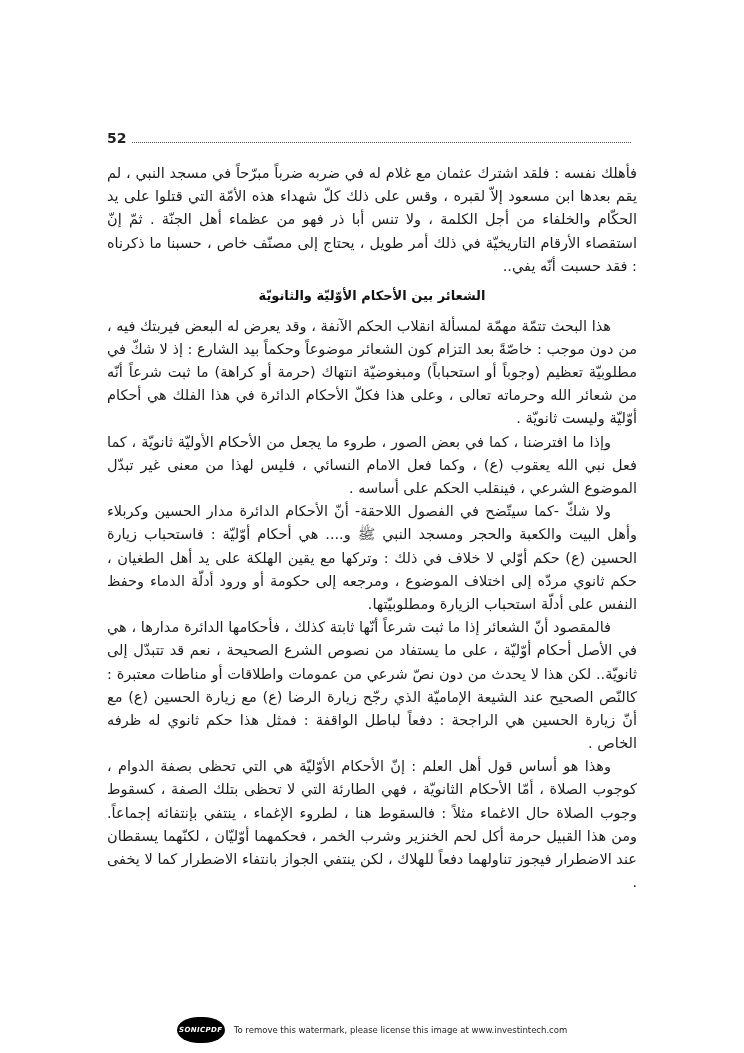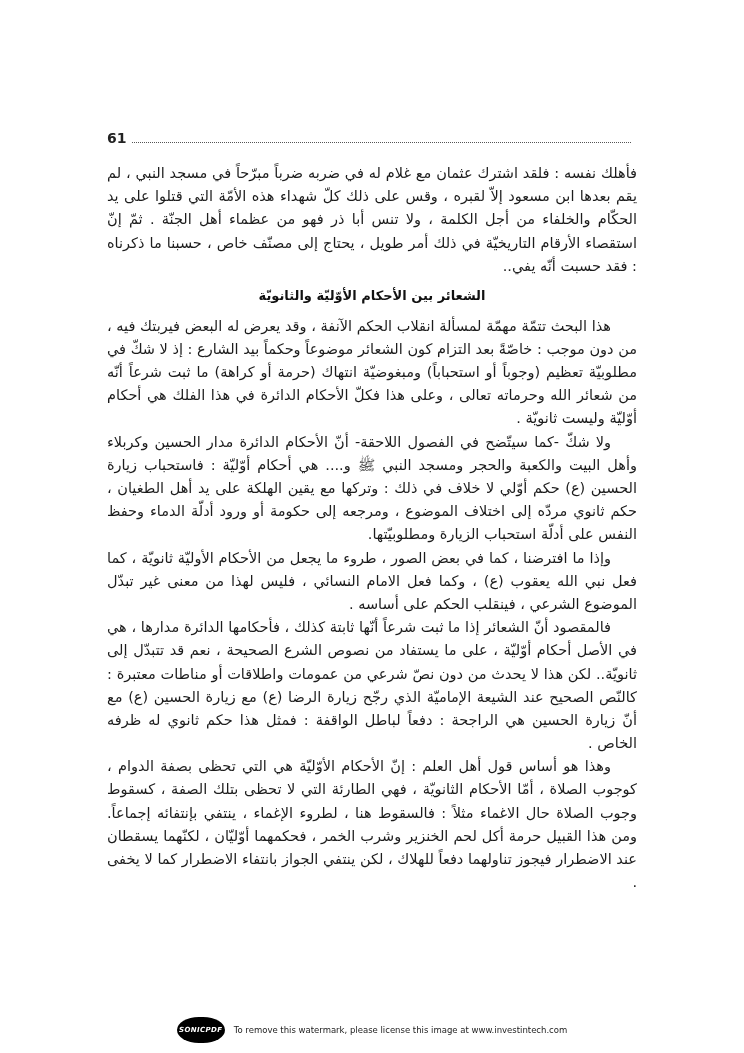--- a/index.html
+++ b/index.html
@@ -96,31 +96,31 @@
 </style>
 </head>
 <body>
 
 <div class="page">
 
   <div class="content">
 
     <div class="header-row">
       <span class="leader"></span>
-      <span class="page-num">61</span>
+      <span class="page-num">52</span>
     </div>
 
     <div class="body-text">
       <p class="no-indent">فأهلك نفسه : فلقد اشترك عثمان مع غلام له في ضربه ضرباً مبرّحاً في مسجد النبي ، لم يقم بعدها ابن مسعود إلاّ لقبره ، وقس على ذلك كلّ شهداء هذه الأمّة التي قتلوا على يد الحكّام والخلفاء من أجل الكلمة ، ولا تنس أبا ذر فهو من عظماء أهل الجنّة . ثمّ إنّ استقصاء الأرقام التاريخيّة في ذلك أمر طويل ، يحتاج إلى مصنّف خاص ، حسبنا ما ذكرناه : فقد حسبت أنّه يفي..</p>
 
       <div class="section-heading">الشعائر بين الأحكام الأوّليّة والثانويّة</div>
 
       <p>هذا البحث تتمّة مهمّة لمسألة انقلاب الحكم الآنفة ، وقد يعرض له البعض فيربتك فيه ، من دون موجب : خاصّةً بعد التزام كون الشعائر موضوعاً وحكماً بيد الشارع : إذ لا شكّ في مطلوبيّة تعظيم (وجوباً أو استحباباً) ومبغوضيّة انتهاك (حرمة أو كراهة) ما ثبت شرعاً أنّه من شعائر الله وحرماته تعالى ، وعلى هذا فكلّ الأحكام الدائرة في هذا الفلك هي أحكام أوّليّة وليست ثانويّة .</p>
+      <p>وإذا ما افترضنا ، كما في بعض الصور ، طروء ما يجعل من الأحكام الأوليّة ثانويّة ، كما فعل نبي الله يعقوب (ع) ، وكما فعل الامام النسائي ، فليس لهذا من معنى غير تبدّل الموضوع الشرعي ، فينقلب الحكم على أساسه .</p>
       <p>ولا شكّ -كما سيتّضح في الفصول اللاحقة- أنّ الأحكام الدائرة مدار الحسين وكربلاء وأهل البيت والكعبة والحجر ومسجد النبي ﷺ و.... هي أحكام أوّليّة : فاستحباب زيارة الحسين (ع) حكم أوّلي لا خلاف في ذلك : وتركها مع يقين الهلكة على يد أهل الطغيان ، حكم ثانوي مردّه إلى اختلاف الموضوع ، ومرجعه إلى حكومة أو ورود أدلّة الدماء وحفظ النفس على أدلّة استحباب الزيارة ومطلوبيّتها.</p>
-      <p>وإذا ما افترضنا ، كما في بعض الصور ، طروء ما يجعل من الأحكام الأوليّة ثانويّة ، كما فعل نبي الله يعقوب (ع) ، وكما فعل الامام النسائي ، فليس لهذا من معنى غير تبدّل الموضوع الشرعي ، فينقلب الحكم على أساسه .</p>
       <p>فالمقصود أنّ الشعائر إذا ما ثبت شرعاً أنّها ثابتة كذلك ، فأحكامها الدائرة مدارها ، هي في الأصل أحكام أوّليّة ، على ما يستفاد من نصوص الشرع الصحيحة ، نعم قد تتبدّل إلى ثانويّة.. لكن هذا لا يحدث من دون نصّ شرعي من عمومات واطلاقات أو مناطات معتبرة : كالنّص الصحيح عند الشيعة الإماميّة الذي رجّح زيارة الرضا (ع) مع زيارة الحسين (ع) مع أنّ زيارة الحسين هي الراجحة : دفعاً لباطل الواقفة : فمثل هذا حكم ثانوي له ظرفه الخاص .</p>
       <p>وهذا هو أساس قول أهل العلم : إنّ الأحكام الأوّليّة هي التي تحظى بصفة الدوام ، كوجوب الصلاة ، أمّا الأحكام الثانويّة ، فهي الطارئة التي لا تحظى بتلك الصفة ، كسقوط وجوب الصلاة حال الاغماء مثلاً : فالسقوط هنا ، لطروء الإغماء ، ينتفي بإنتفائه إجماعاً. ومن هذا القبيل حرمة أكل لحم الخنزير وشرب الخمر ، فحكمهما أوّليّان ، لكنّهما يسقطان عند الاضطرار فيجوز تناولهما دفعاً للهلاك ، لكن ينتفي الجواز بانتفاء الاضطرار كما لا يخفى .</p>
     </div>
 
   </div>
 
   <div class="footer">
     <span class="sonic-logo">SONICPDF</span>
     <span class="footer-text">
       <div class="footer-line2">To remove this watermark, please license this image at www.investintech.com</div>

